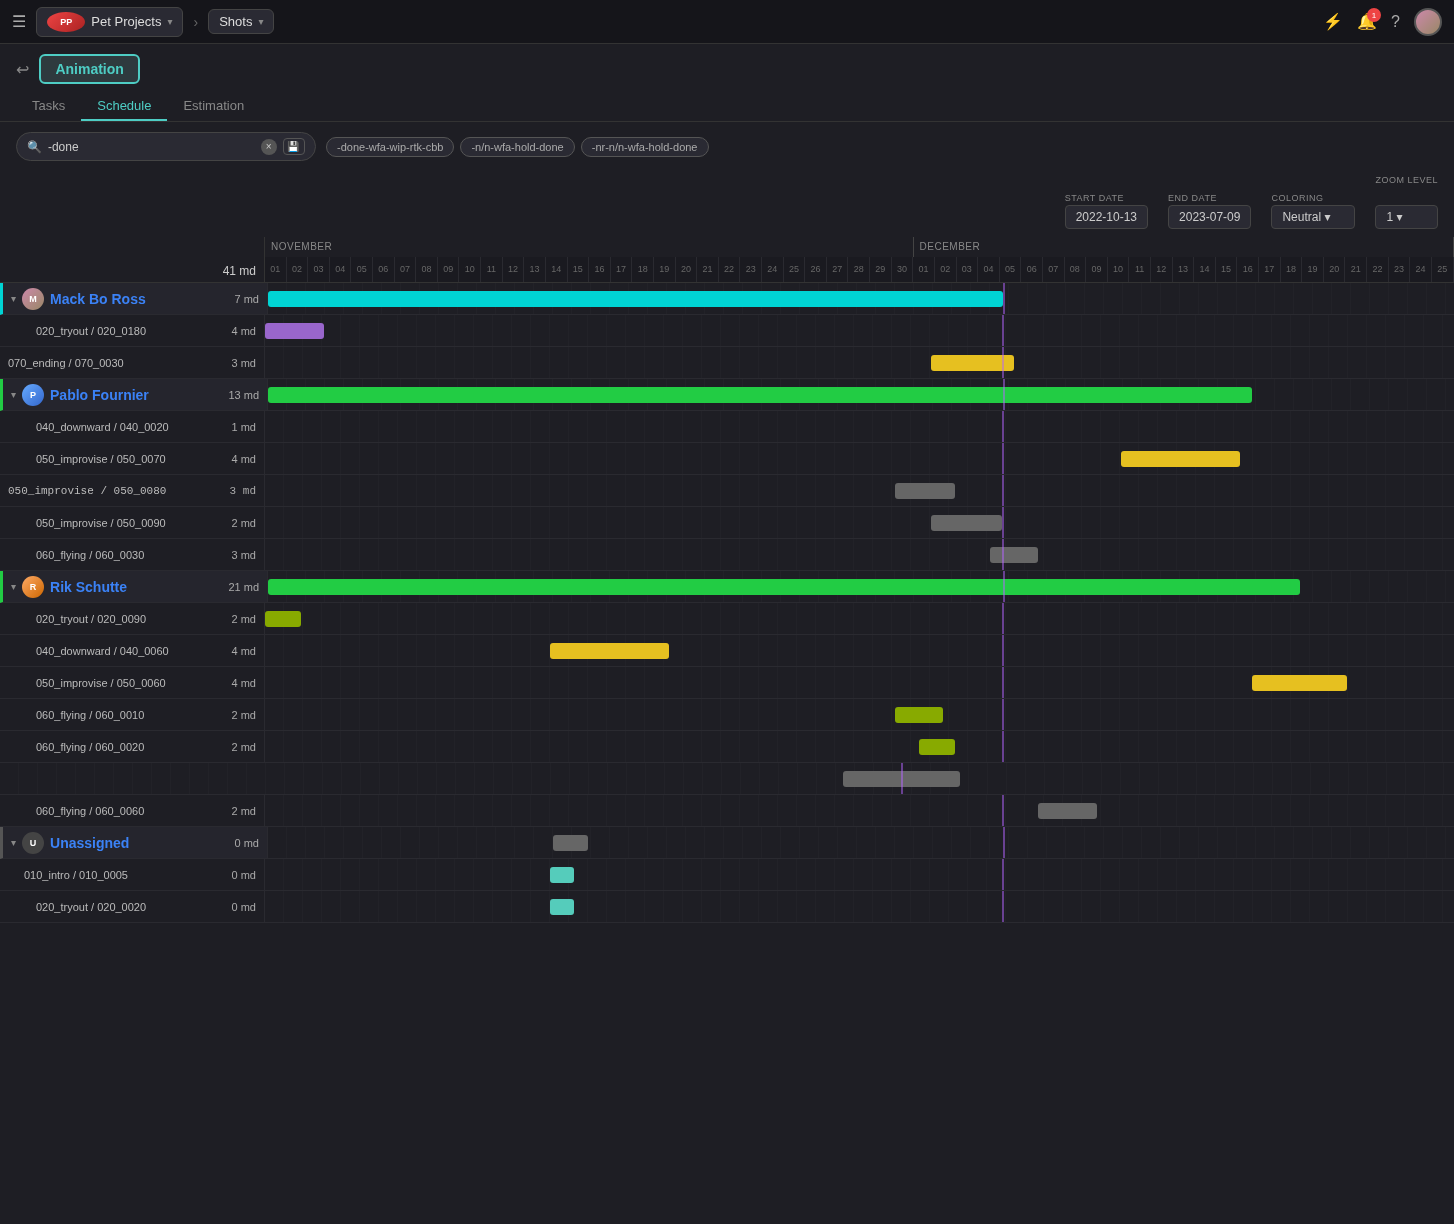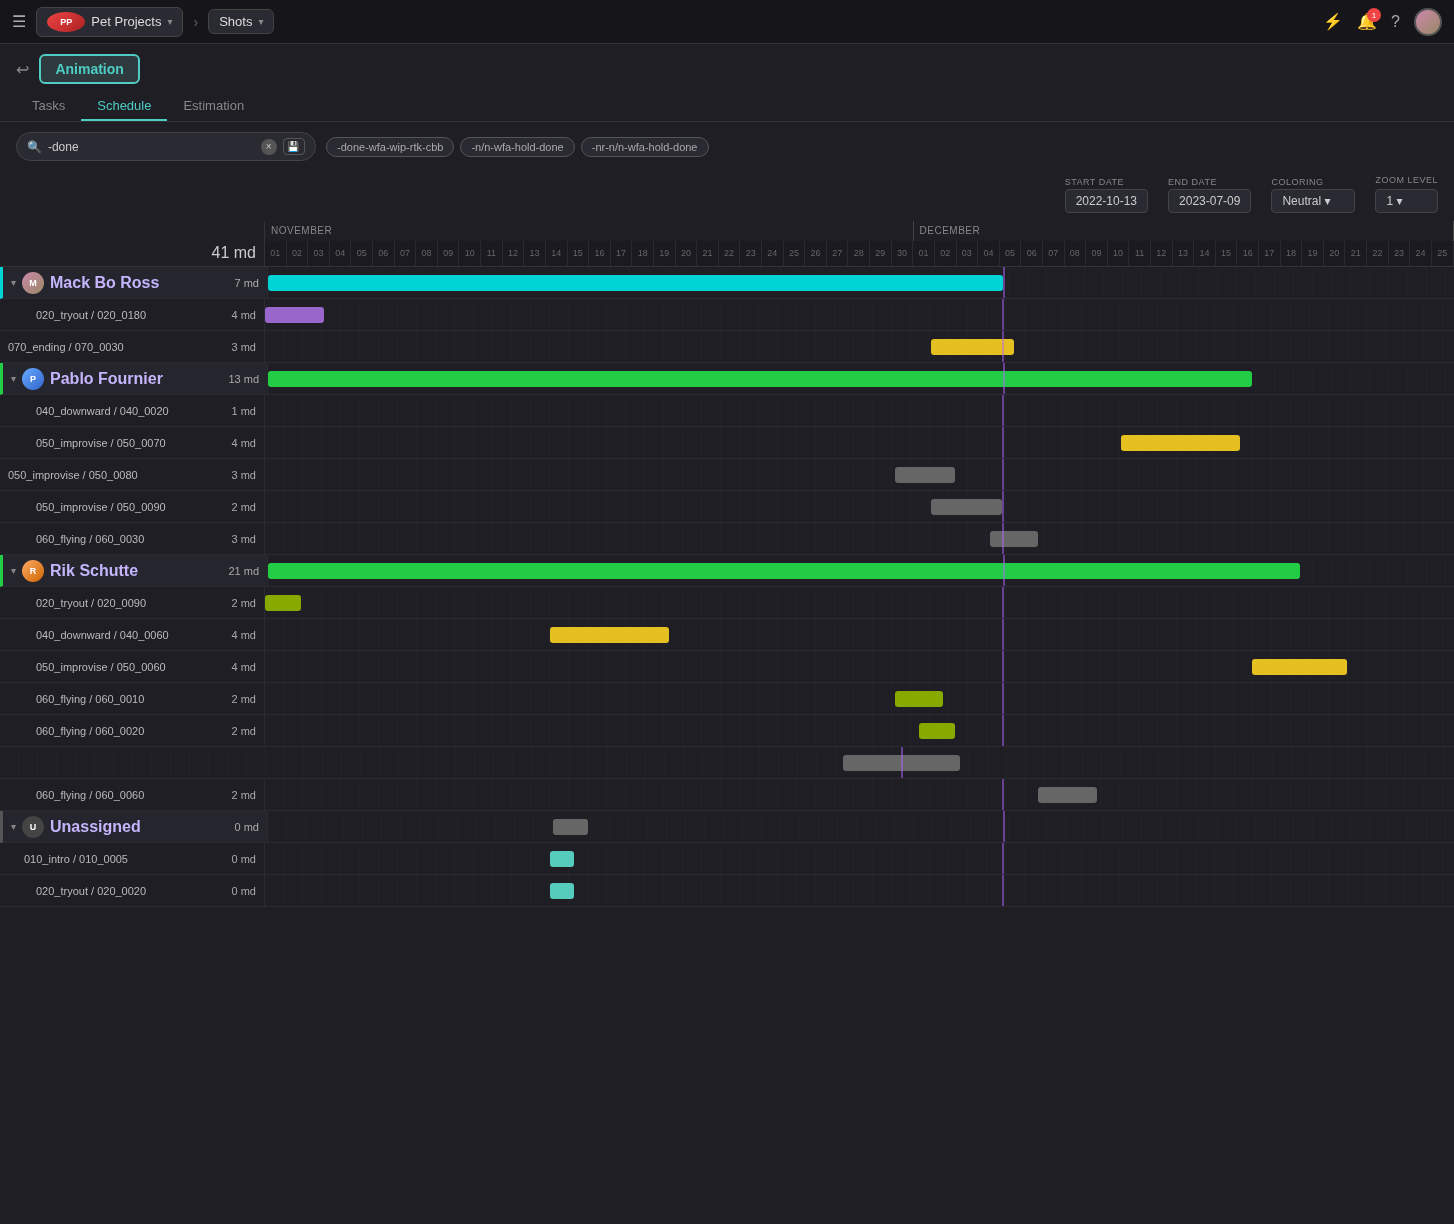--- a/index.html
+++ b/index.html
@@ -166,21 +166,21 @@
     .date-value {
       background: #2a2a33; border: 1px solid #444; border-radius: 4px;
       padding: 4px 10px; color: #ccc; font-size: 12px;
     }
     .coloring-group { display: flex; flex-direction: column; gap: 2px; }
     .coloring-select {
       background: #2a2a33; border: 1px solid #444; border-radius: 4px;
       padding: 4px 24px 4px 10px; color: #ccc; font-size: 12px;
       cursor: pointer; position: relative;
     }
-    .zoom-group { display: flex; flex-direction: column; gap: 4px; }
+    .zoom-group { display: flex; flex-direction: column; gap: 20px; }
     .zoom-select {
       background: #2a2a33; border: 1px solid #444; border-radius: 4px;
       padding: 4px 24px 4px 10px; color: #ccc; font-size: 12px;
       cursor: pointer;
     }
 
     
     .gantt-container {
       display: flex;
       flex-direction: column;
@@ -274,21 +274,21 @@
       width: 22px; height: 22px; border-radius: 50%;
       flex-shrink: 0;
       display: flex; align-items: center; justify-content: center;
       font-size: 9px; font-weight: bold; color: white;
     }
     .avatar-mack { background: linear-gradient(135deg, #c8a, #986); }
     .avatar-pablo { background: linear-gradient(135deg, #6af, #36c); }
     .avatar-rik { background: linear-gradient(135deg, #fa6, #c60); }
     .avatar-unassigned { background: #444; }
 
-    .group-name { font-size: 16px; color: #c4b5fd; font-weight: 600; }
+    .group-name { font-size: 14px; color: #3b82f6; font-weight: 600; }
     .group-md { font-size: 11px; color: #aaa; margin-left: auto; flex-shrink: 0; }
     .task-name { font-size: 11px; color: #bbb; }
     .task-md { font-size: 11px; color: #aaa; margin-left: auto; flex-shrink: 0; }
     .collapse-arrow { color: #888; font-size: 10px; cursor: pointer; }
 
     .gantt-row-timeline {
       flex: 1;
       position: relative;
       overflow: hidden;
     }
@@ -406,21 +406,21 @@
     <div class="zoom-select">
       <span>1</span> ▾
     </div>
   </div>
 </div>
 
 <div class="gantt-container">
 
   <div class="gantt-header">
     <div class="gantt-label-col">
-      <span style="margin-left:auto; font-size:16px; color:#ccc;">41 md</span>
+      <span style="margin-left:auto; font-size:12px; color:#ccc;">41 md</span>
     </div>
     <div class="gantt-timeline-header" id="gantt-timeline-header">
 
     <div class="months-row">
           <div class="month-block" style="width: 54.5455%;">NOVEMBER</div>
           <div class="month-block" style="width: 45.4545%;">DECEMBER</div>
         </div>
         <div class="days-row">
           <div class="day-cell" style="width: 1.81818%;">01</div>
           <div class="day-cell" style="width: 1.81818%;">02</div>
@@ -546,21 +546,21 @@
           <span class="task-name">050_improvise / 050_0070</span>
           <span class="task-md">4 md</span>
         </div>
         <div class="gantt-row-timeline">
           <div class="gantt-bg-stripe"></div>
           <div class="today-line" style="left: 62%;"></div>
           <div class="gantt-bar bar-yellow" style="left: 72%; width: 10%;"></div>
         </div>
       </div>
       <div class="gantt-row">
-        <div class="gantt-row-label" style="">
+        <div class="gantt-row-label" style=" font-family: Liberation Mono, monospace;">
           <span class="task-name">050_improvise / 050_0080</span>
           <span class="task-md">3 md</span>
         </div>
         <div class="gantt-row-timeline">
           <div class="gantt-bg-stripe"></div>
           <div class="today-line" style="left: 62%;"></div>
           <div class="gantt-bar bar-gray" style="left: 53%; width: 5%;"></div>
         </div>
       </div>
       <div class="gantt-row">

